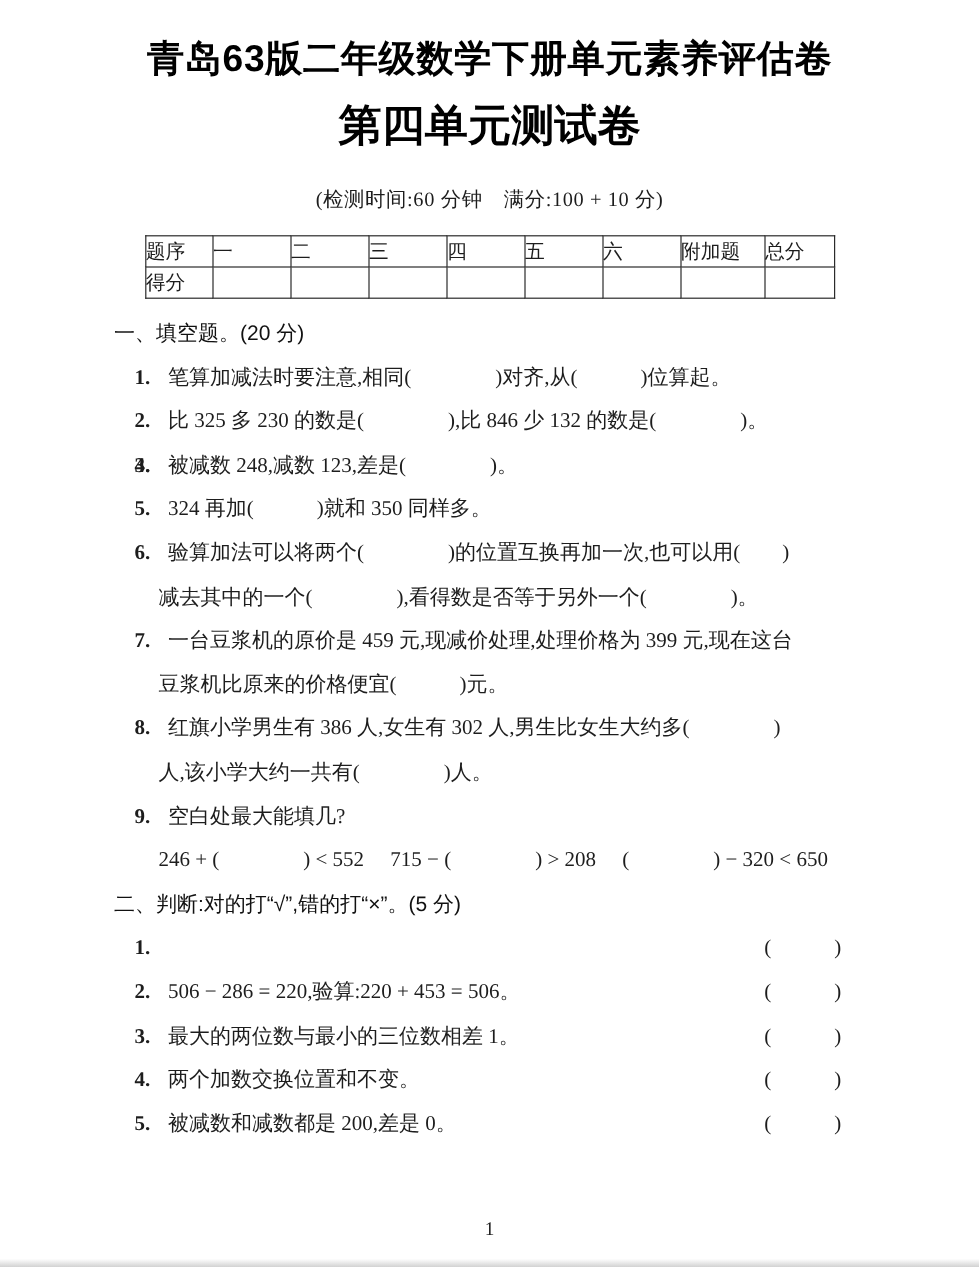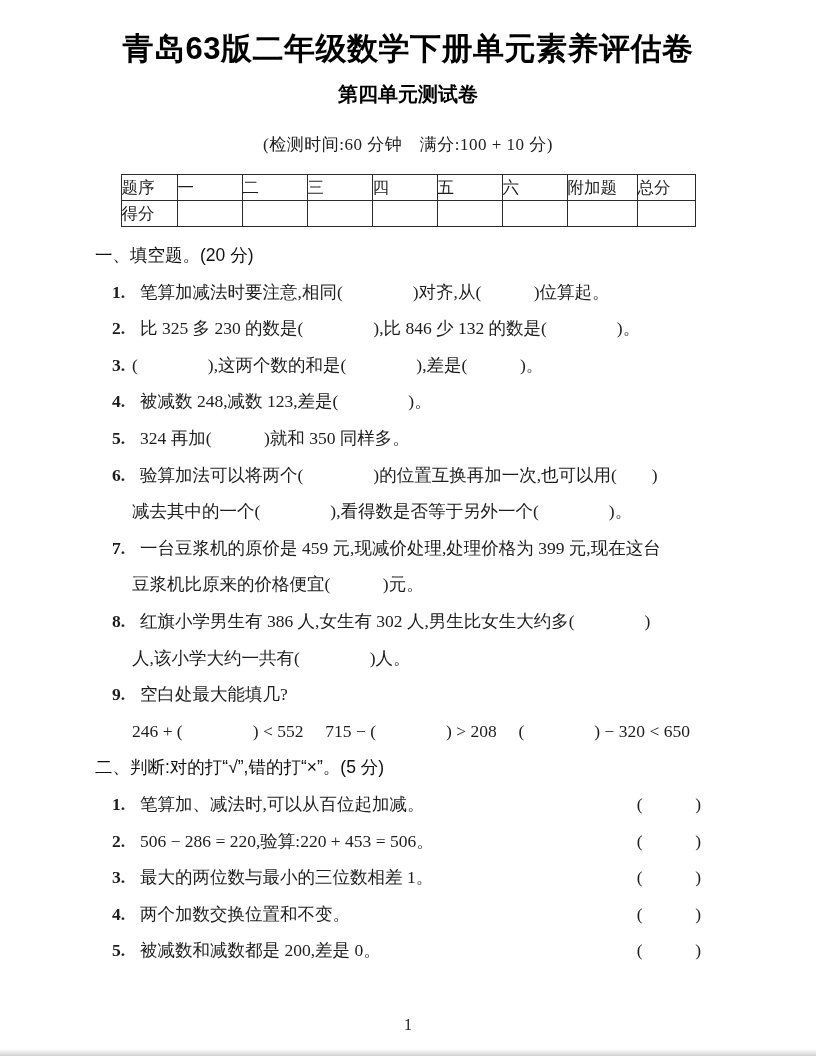--- a/index.html
+++ b/index.html
@@ -12,21 +12,21 @@
   .page { position:relative; width:816px; height:1056px; overflow:hidden; background:#fff; }
 
   .title {
     margin-top:28px; text-align:center;
     font-family:"Liberation Sans","DejaVu Sans",sans-serif;
     font-weight:bold; font-size:31px; color:#000; letter-spacing:0.5px;
   }
   .subtitle {
     margin-top:11px; text-align:center;
     font-family:"Liberation Sans","DejaVu Sans",sans-serif;
-    font-weight:bold; font-size:20px; color:#000;
+    font-weight:bold; font-size:36px; color:#000;
   }
   .info { margin-top:25px; text-align:center; font-size:17px; letter-spacing:0.5px; }
 
   table.score { margin:18px auto 0; border-collapse:collapse; table-layout:fixed; width:574px; }
   table.score td {
     border:1.6px solid #2b2b2b; height:26px; padding:0;
     text-align:left; vertical-align:middle; font-size:16.5px;
   }
 
   .content {
@@ -108,21 +108,20 @@
       <span>笔算加减法时要注意,相同(　　　　)对齐,从(　　　)位算起。</span>
     </div>
 
     <div class="q">
       <span class="num">2.</span>
       <span>比 325 多 230 的数是(　　　　),比 846 少 132 的数是(　　　　)。</span>
     </div>
 
     <div class="q">
       <span class="num">3.</span>
-      <div class="line2">(　　　　),这两个数的和是(　　　　),差是(　　　)。</div>
     </div>
 
     <div class="q">
       <span class="num">4.</span>
       <span>被减数 248,减数 123,差是(　　　　)。</span>
     </div>
 
     <div class="q">
       <span class="num">5.</span>
       <span>324 再加(　　　)就和 350 同样多。</span>
@@ -149,21 +148,20 @@
     <div class="q">
       <span class="num">9.</span>
       <span>空白处最大能填几?</span>
       <div class="line2">246 + (　　　　) &lt; 552　 715 − (　　　　) &gt; 208　 (　　　　) − 320 &lt; 650</div>
     </div>
 
     <div class="sec-heading">二、判断:对的打“√”,错的打“×”。(5 分)</div>
 
     <div class="q judge">
       <span class="num">1.</span>
-      <span>笔算加、减法时,可以从百位起加减。</span>
       <span class="ans">(　　　)</span>
     </div>
 
     <div class="q judge">
       <span class="num">2.</span>
       <span>506 − 286 = 220,验算:220 + 453 = 506。</span>
       <span class="ans">(　　　)</span>
     </div>
 
     <div class="q judge">

